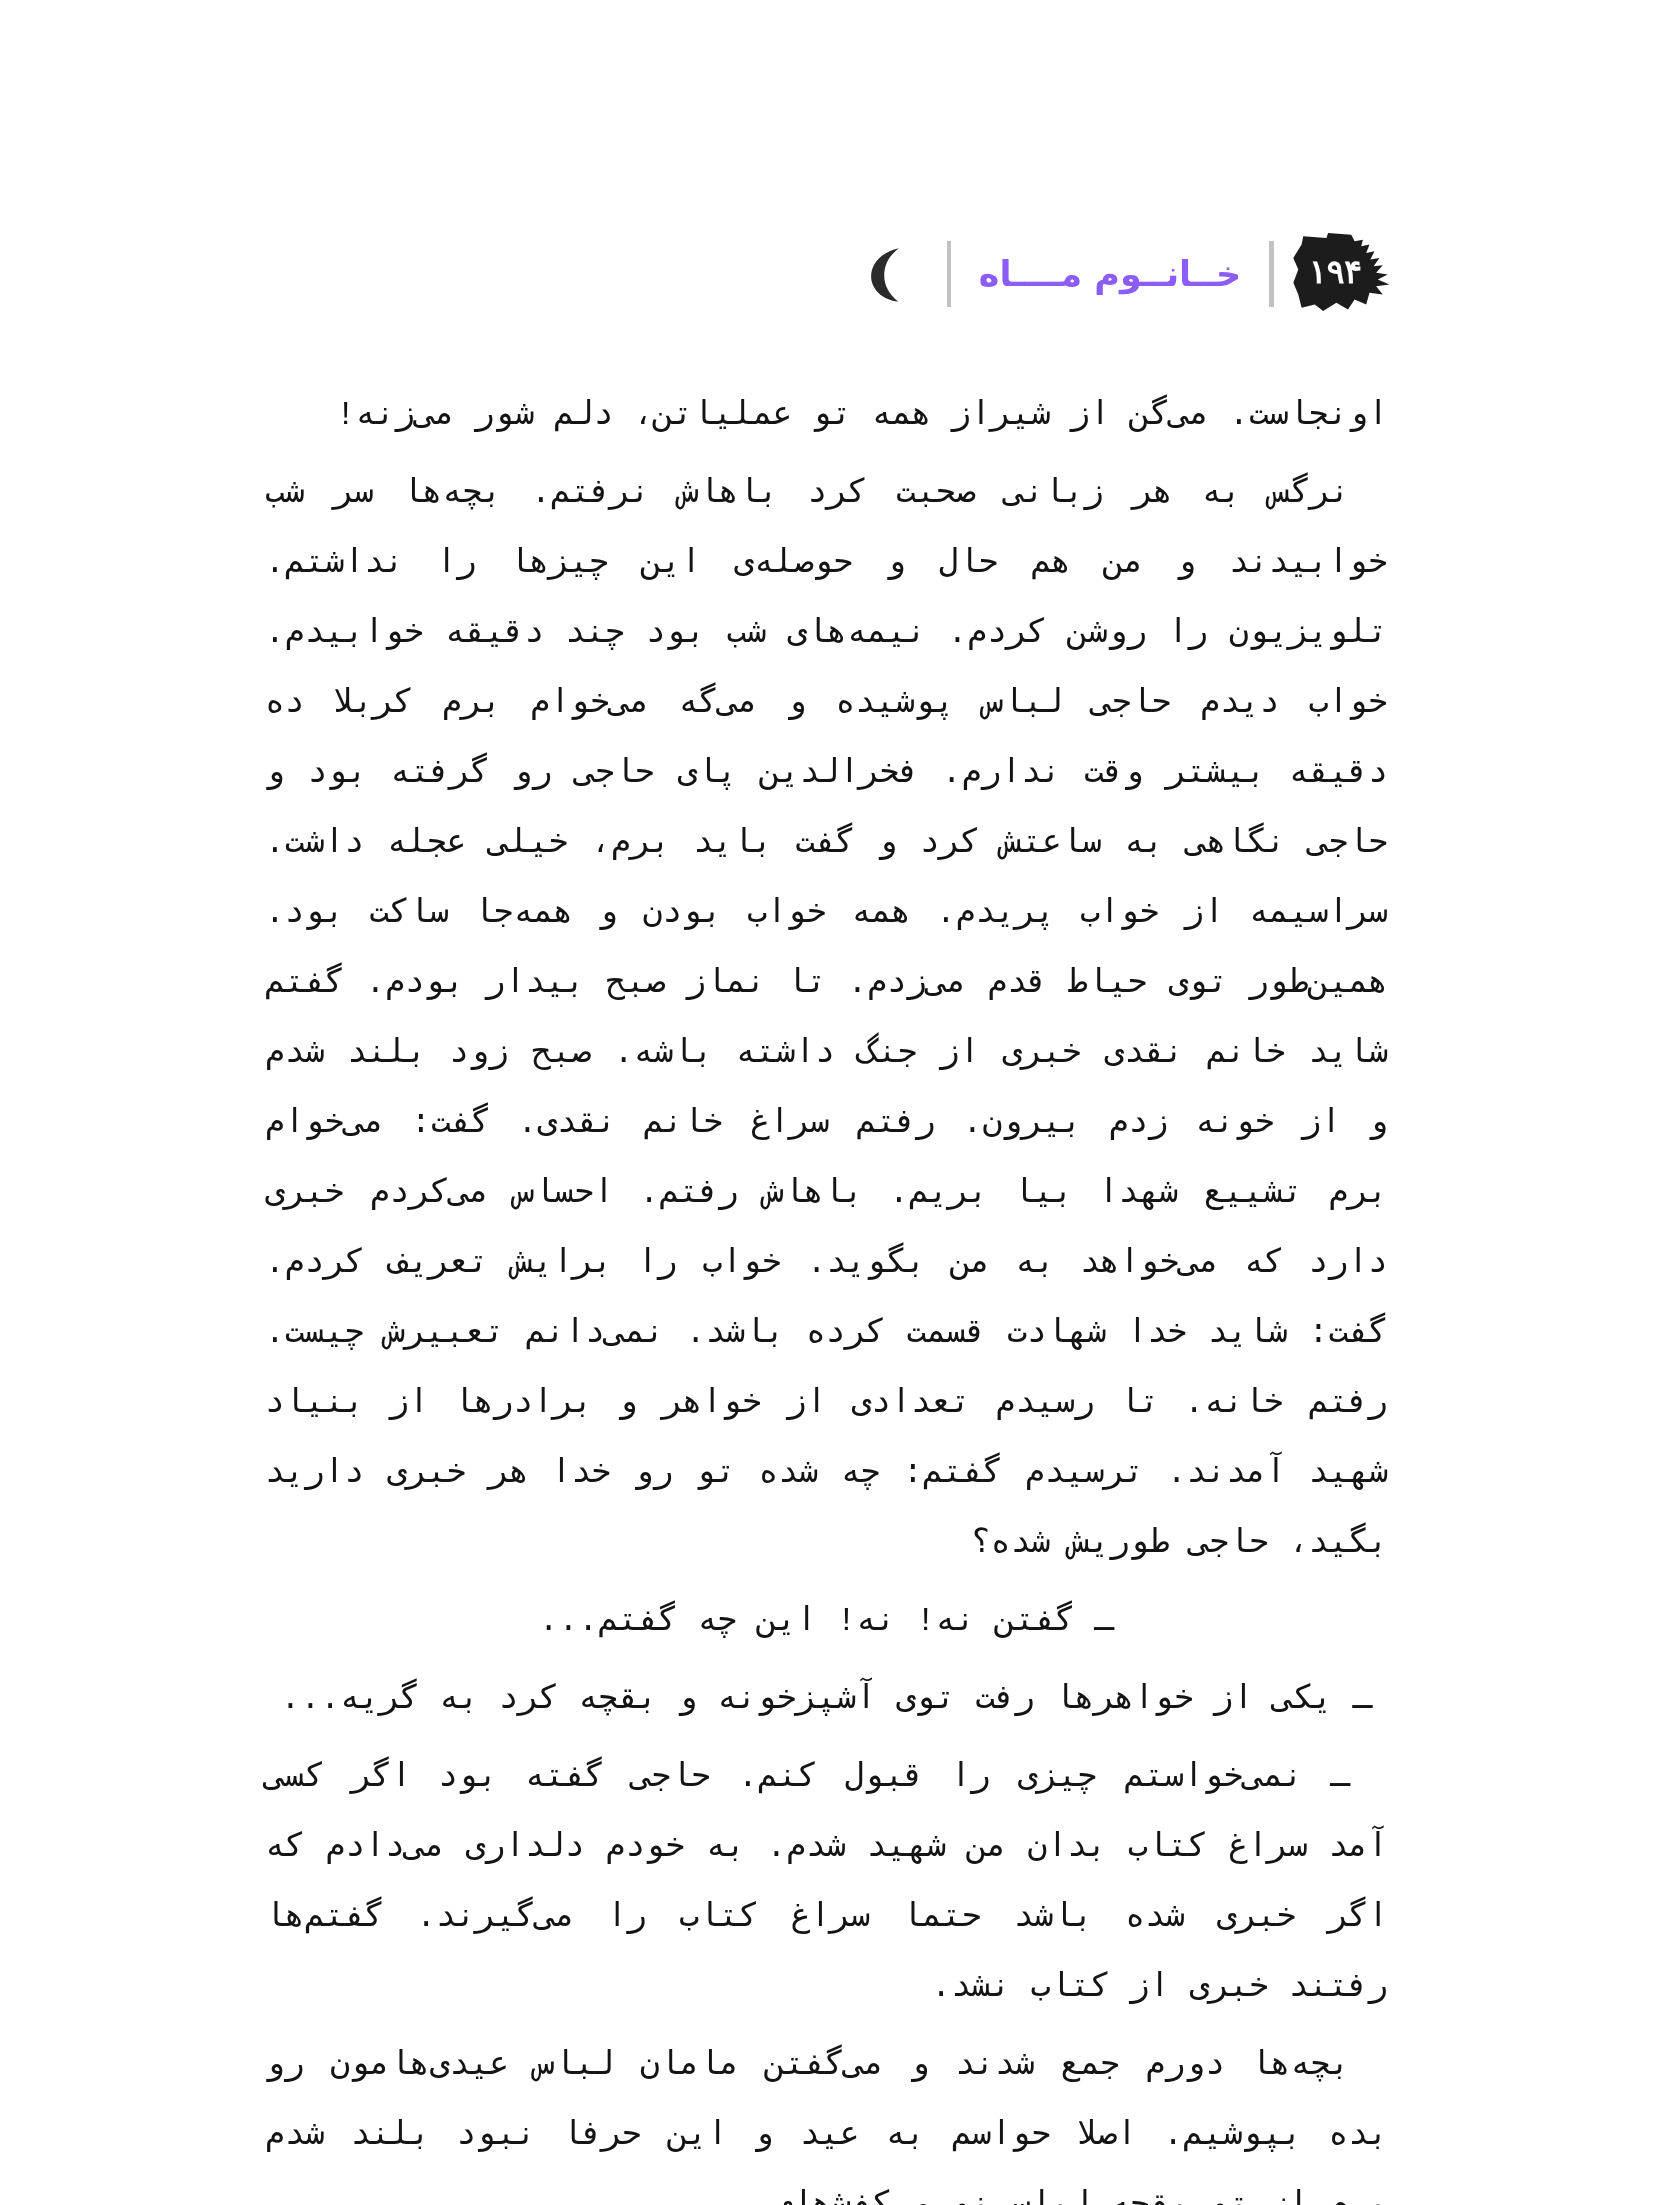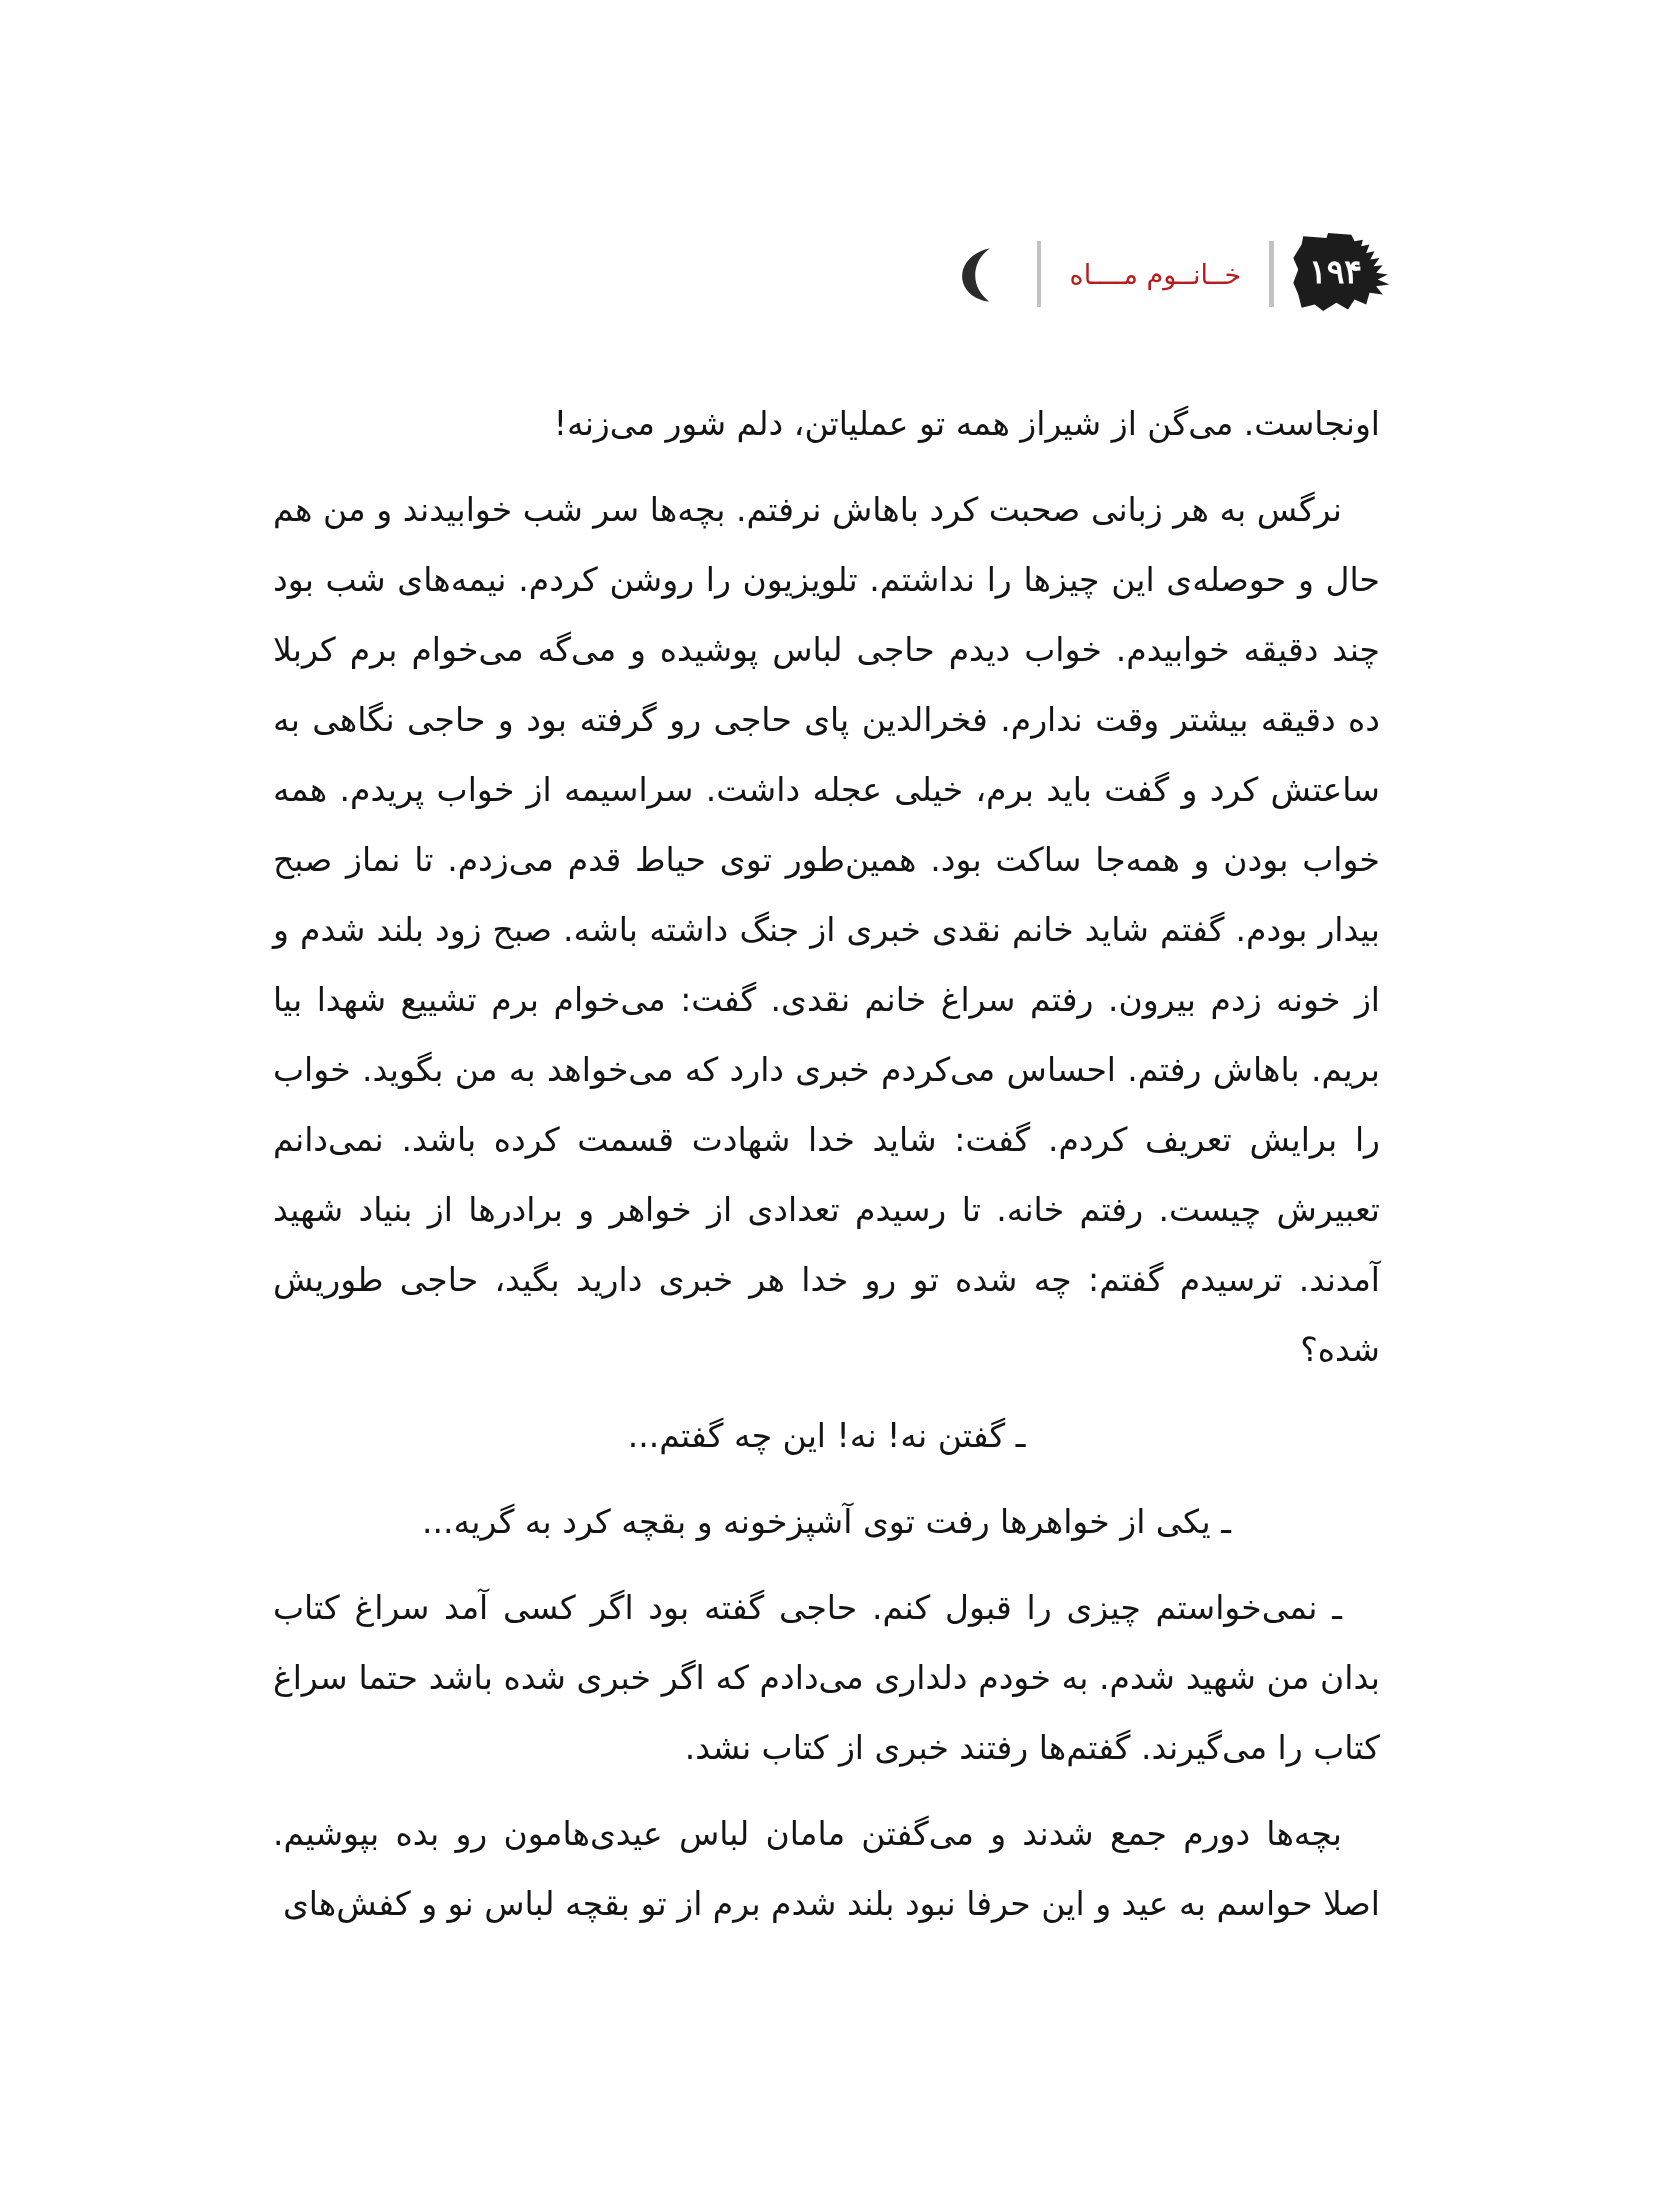--- a/index.html
+++ b/index.html
@@ -68,23 +68,23 @@
   .hdr-divider {
     flex: 0 0 auto;
     width: 4.1px;
     height: 66px;
     background: #c2c2c2;
     margin: 0 16.5px;
   }
 
   .hdr-title {
     flex: 0 0 auto;
-    color: #b91c1c;
-    font-size: 27px;
-    font-weight: 400;
+    color: #8b5cf6;
+    font-size: 35px;
+    font-weight: 700;
     line-height: 1;
     white-space: nowrap;
     letter-spacing: 0px;
     padding: 0 11.6px;
     font-family: "DejaVu Sans", "Liberation Sans", sans-serif;
   }
 
   .moon-icon {
     flex: 0 0 auto;
     width: 59px;
@@ -104,23 +104,24 @@
     text-align: justify;
     text-align-last: auto;
     color: #141414;
     font-size: 33px;
     line-height: 70px;
     font-family: "DejaVu Sans", "Liberation Sans", sans-serif;
     font-weight: 400;
   }
 
   .body-text p {
-    margin: 16px;
+    margin: 8px;
     padding: 0;
     text-align: justify;
+    font-family: Liberation Mono, monospace;
   }
 
   
   .body-text p.p-indent {
     text-indent: 38px;
   }
 
   
   .body-text p.dialogue {
     text-align: center;

